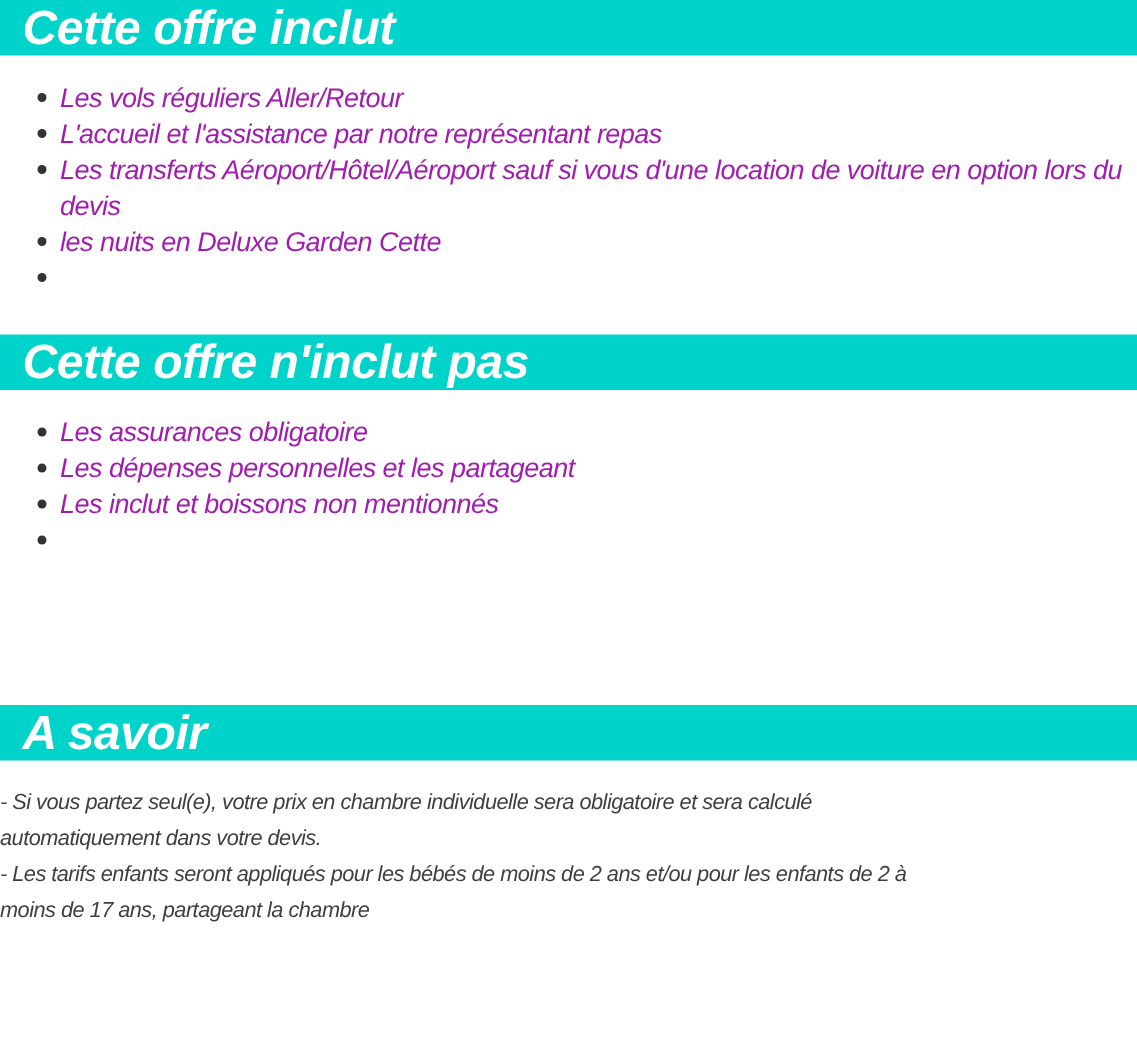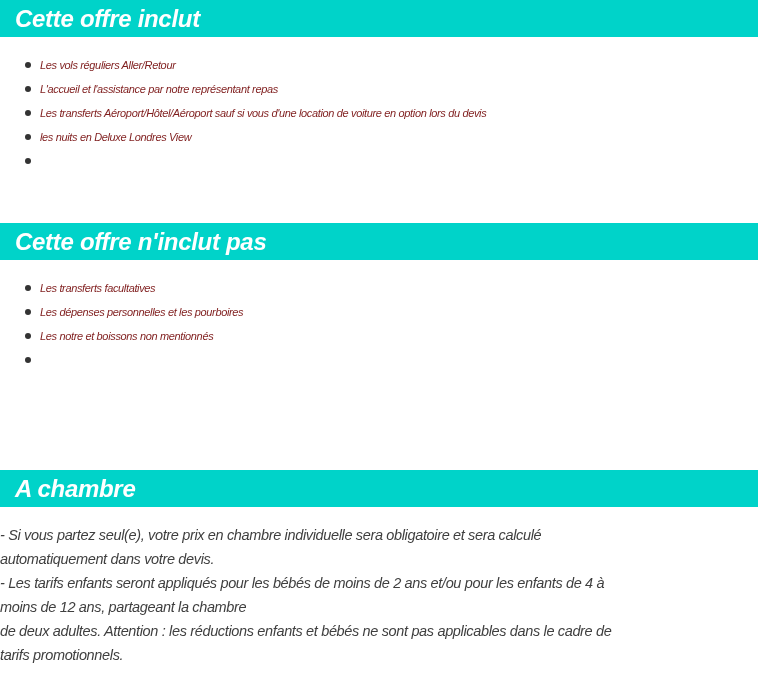--- a/index.html
+++ b/index.html
@@ -22,41 +22,41 @@
       height: 37px;
       background: #00d3c9;
       box-sizing: border-box;
       padding-left: 15px;
       display: flex;
       align-items: center;
     }
     .section-header h2 {
       margin: 0;
       color: #ffffff;
-      font-size: 24px;
+      font-size: 32px;
       font-weight: bold;
       font-style: italic;
       letter-spacing: -0.3px;
       line-height: 37px;
     }
     ul.offer-list {
       position: absolute;
       left: 0;
       margin: 0;
       padding: 0 0 0 40px;
       list-style: none;
       width: 718px;
     }
     ul.offer-list li {
       position: relative;
-      font-size: 11px;
+      font-size: 18px;
       font-style: italic;
       line-height: 24px;
       letter-spacing: -0.35px;
-      color: #7f1d1d;
+      color: #a21caf;
     }
     ul.offer-list li .bullet {
       position: absolute;
       left: -15px;
       top: 9px;
       width: 6px;
       height: 6px;
       border-radius: 50%;
       background: #333333;
     }
@@ -78,34 +78,33 @@
 </head>
 <body>
 
 <div class="section-header" style="top:0;">
   <h2>Cette offre inclut</h2>
 </div>
 <ul class="offer-list" style="top:53px;">
   <li><span class="bullet"></span><span>Les vols réguliers Aller/Retour</span></li>
   <li><span class="bullet"></span><span>L'accueil et l'assistance par notre représentant repas</span></li>
   <li><span class="bullet"></span><span>Les transferts Aéroport/Hôtel/Aéroport sauf si vous d'une location de voiture en option lors du devis</span></li>
-  <li><span class="bullet"></span><span>les nuits en Deluxe Londres View</span></li>
+  <li><span class="bullet"></span><span>les nuits en Deluxe Garden Cette</span></li>
   <li><span class="bullet"></span></li>
 </ul>
 
 <div class="section-header" style="top:223px;align-items:flex-end;">
   <h2>Cette offre n'inclut pas</h2>
 </div>
 <ul class="offer-list" style="top:276px;">
-  <li><span class="bullet"></span><span>Les transferts facultatives</span></li>
-  <li><span class="bullet"></span><span>Les dépenses personnelles et les pourboires</span></li>
-  <li><span class="bullet"></span><span>Les notre et boissons non mentionnés</span></li>
+  <li><span class="bullet"></span><span>Les assurances obligatoire</span></li>
+  <li><span class="bullet"></span><span>Les dépenses personnelles et les partageant</span></li>
+  <li><span class="bullet"></span><span>Les inclut et boissons non mentionnés</span></li>
   <li><span class="bullet"></span></li>
 </ul>
 
 <div class="section-header" style="top:470px;">
-  <h2>A chambre</h2>
+  <h2>A savoir</h2>
 </div>
 <div class="note-block" style="top:523px;">
   <p>- Si vous partez seul(e), votre prix en chambre individuelle sera obligatoire et sera calculé automatiquement dans votre devis.</p>
-  <p>- Les tarifs enfants seront appliqués pour les bébés de moins de 2 ans et/ou pour les enfants de 4 à moins de 12 ans, partageant la chambre</p>
-  <p>de deux adultes. Attention : les réductions enfants et bébés ne sont pas applicables dans le cadre de tarifs promotionnels.</p>
+  <p>- Les tarifs enfants seront appliqués pour les bébés de moins de 2 ans et/ou pour les enfants de 2 à moins de 17 ans, partageant la chambre</p>
 </div>
 
 </body></html>

